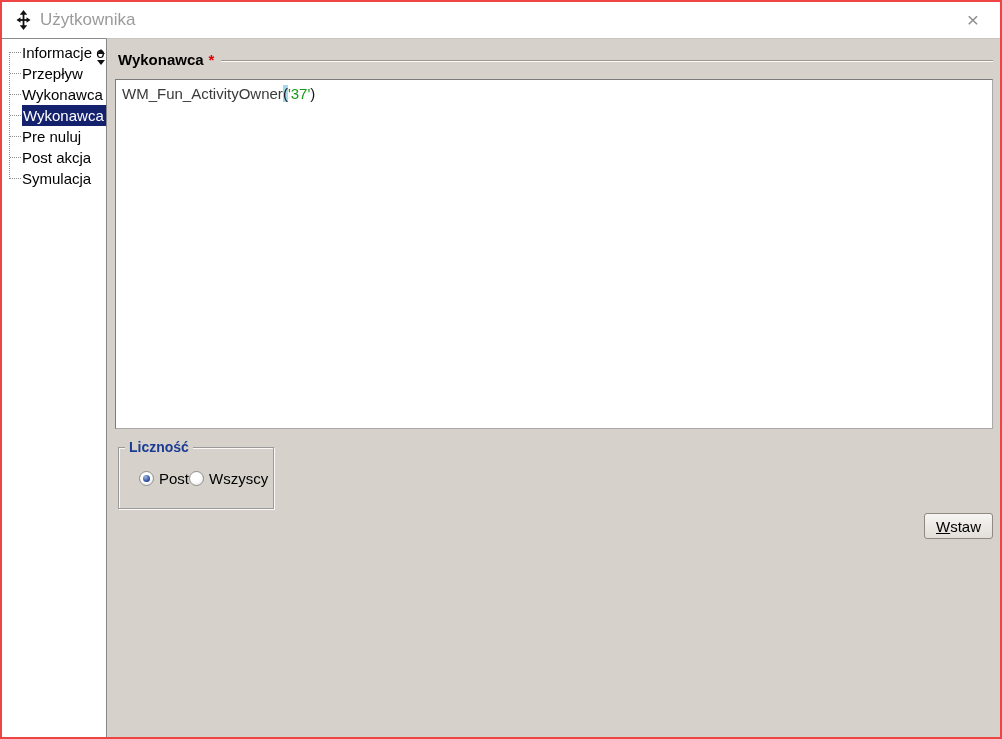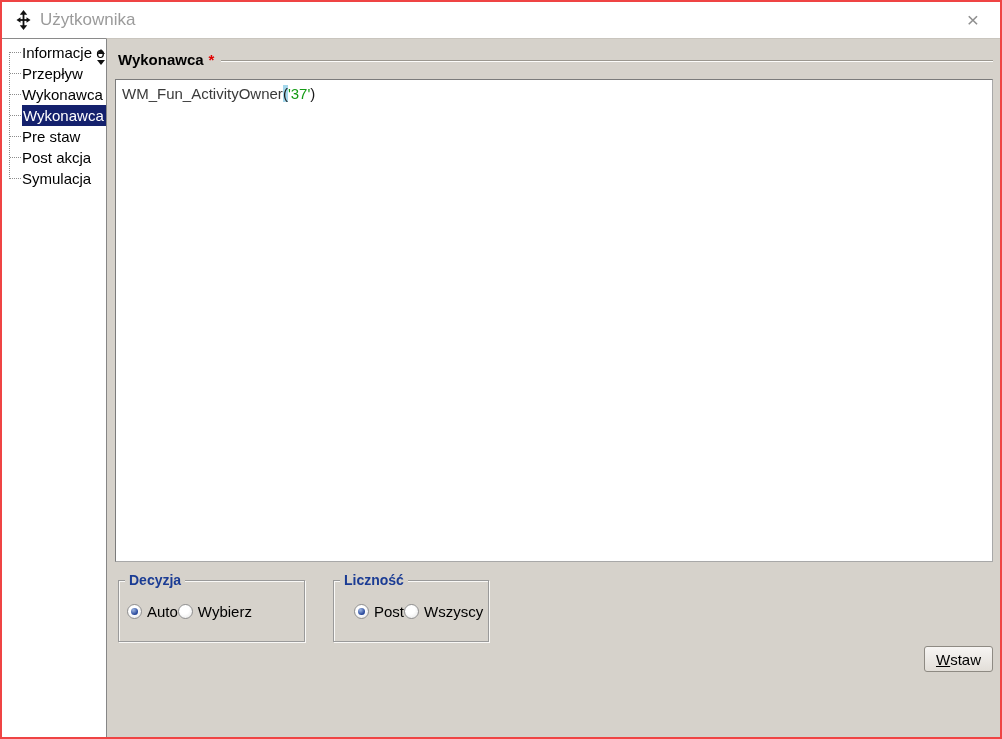--- a/index.html
+++ b/index.html
@@ -83,21 +83,21 @@
   }
   .section-header { display:flex; align-items:center; margin:2px 0 11px 3px; }
   .section-title { font-size:15px; font-weight:bold; color:#000; }
   .required { color:#e10000; font-size:15px; font-weight:bold; margin-left:5px; }
   .section-rule {
     flex:1; height:2px; margin-left:7px; margin-top:2px;
     border-top:1px solid #9c9890; border-bottom:1px solid #fdfdfb;
   }
 
   .code-area {
-    height:483px;
+    height:350px;
     background:#ffffff;
     border:1px solid;
     border-color:#7b7b7b #a8a8a8 #a8a8a8 #7b7b7b;
     padding:5px 6px;
     font-size:15px; color:#3a3a3a;
     cursor:text;
   }
   .code-line { white-space:pre; }
   .tok-fn { color:#3a3a3a; }
   .tok-paren-hl { background:#a5d8ec; color:#1a1a1a; }
@@ -190,21 +190,21 @@
       <div class="tree-item">
         <span class="lbl">Przepływ</span>
       </div>
       <div class="tree-item">
         <span class="lbl">Wykonawca</span>
       </div>
       <div class="tree-item selected">
         <span class="lbl">Wykonawca</span>
       </div>
       <div class="tree-item">
-        <span class="lbl">Pre staw</span>
+        <span class="lbl">Pre nuluj</span>
       </div>
       <div class="tree-item">
         <span class="lbl">Post akcja</span>
       </div>
       <div class="tree-item">
         <span class="lbl">Symulacja</span>
       </div>
     </div>
 
     <div class="main">
@@ -214,33 +214,20 @@
         <span class="required">*</span>
         <span class="section-rule"></span>
       </div>
 
       <div class="code-area">
         <div class="code-line"><span class="tok-fn">WM_Fun_ActivityOwner</span><span class="tok-paren-hl">(</span><span class="tok-str">'37'</span><span class="tok-close">)</span></div>
       </div>
 
       <div class="options-row">
 
-        <div class="groupbox decyzja">
-          <span class="groupbox-label">Decyzja</span>
-          <div class="radio-row">
-            <span class="radio-option">
-              <span class="radio checked"></span>
-              <span class="radio-text">Auto</span>
-            </span>
-            <span class="radio-option">
-              <span class="radio"></span>
-              <span class="radio-text">Wybierz</span>
-            </span>
-          </div>
-        </div>
 
         <div class="groupbox licznosc">
           <span class="groupbox-label">Liczność</span>
           <div class="radio-row">
             <span class="radio-option">
               <span class="radio checked"></span>
               <span class="radio-text">Post</span>
             </span>
             <span class="radio-option">
               <span class="radio"></span>

